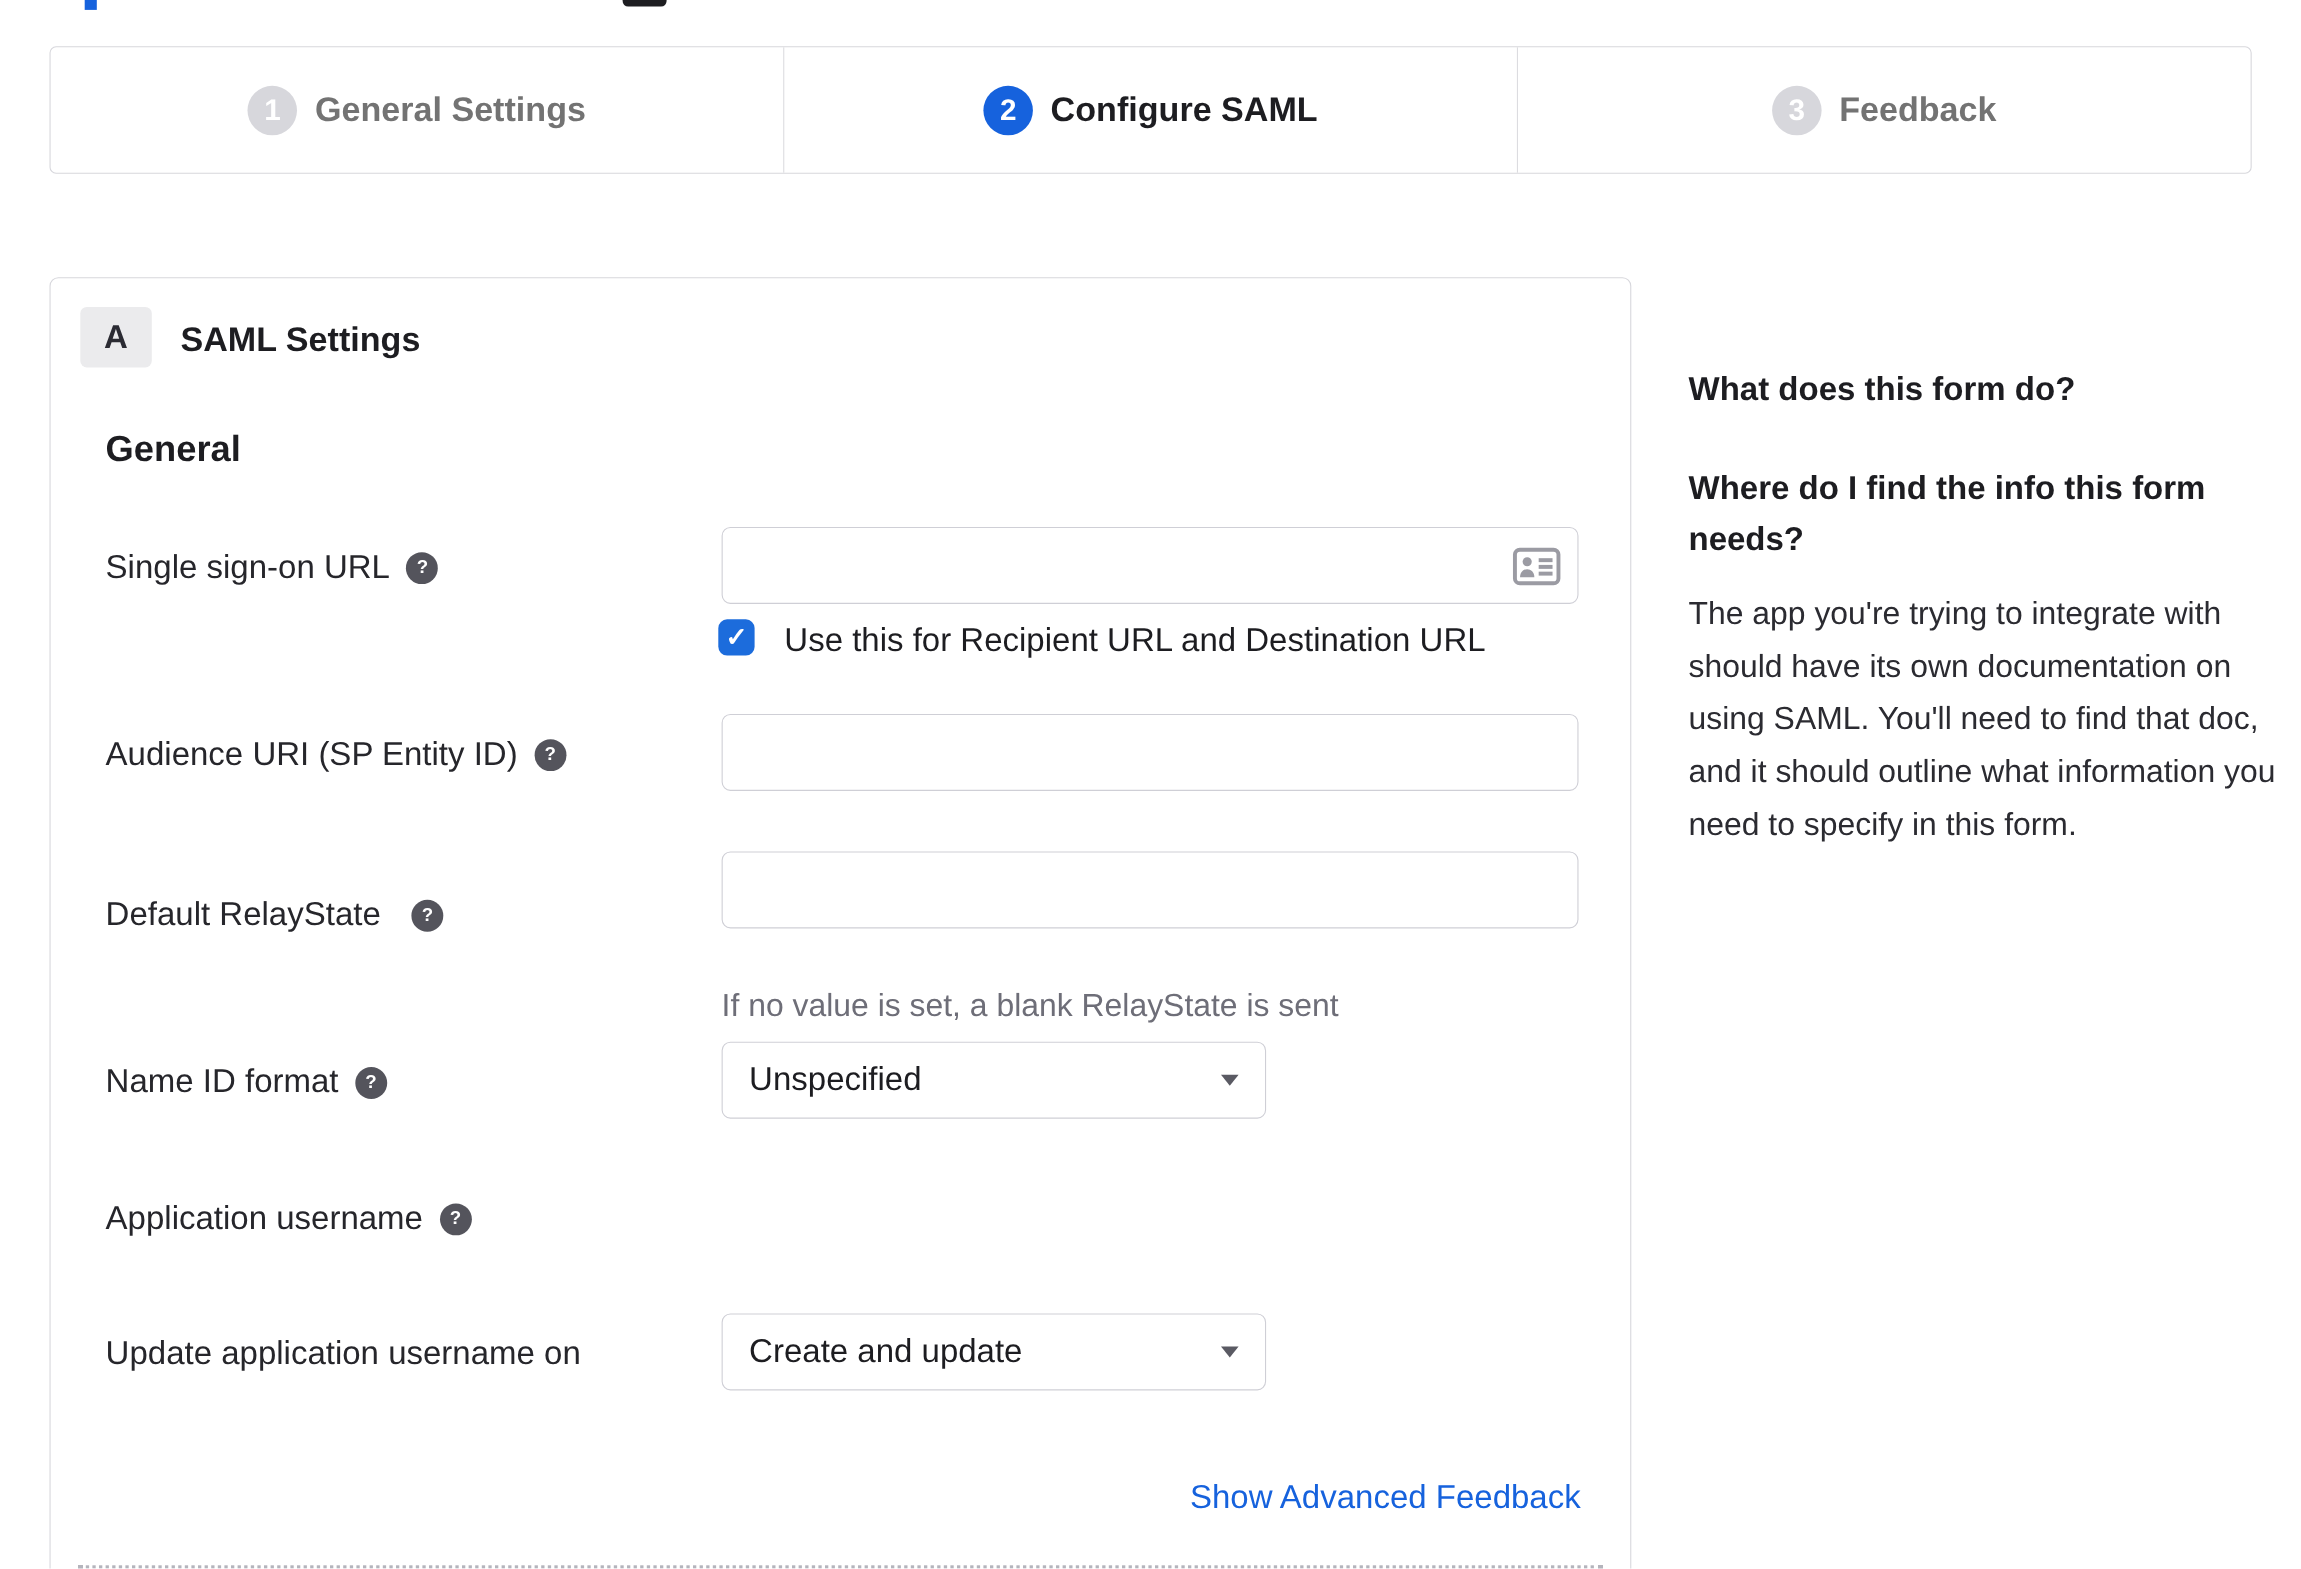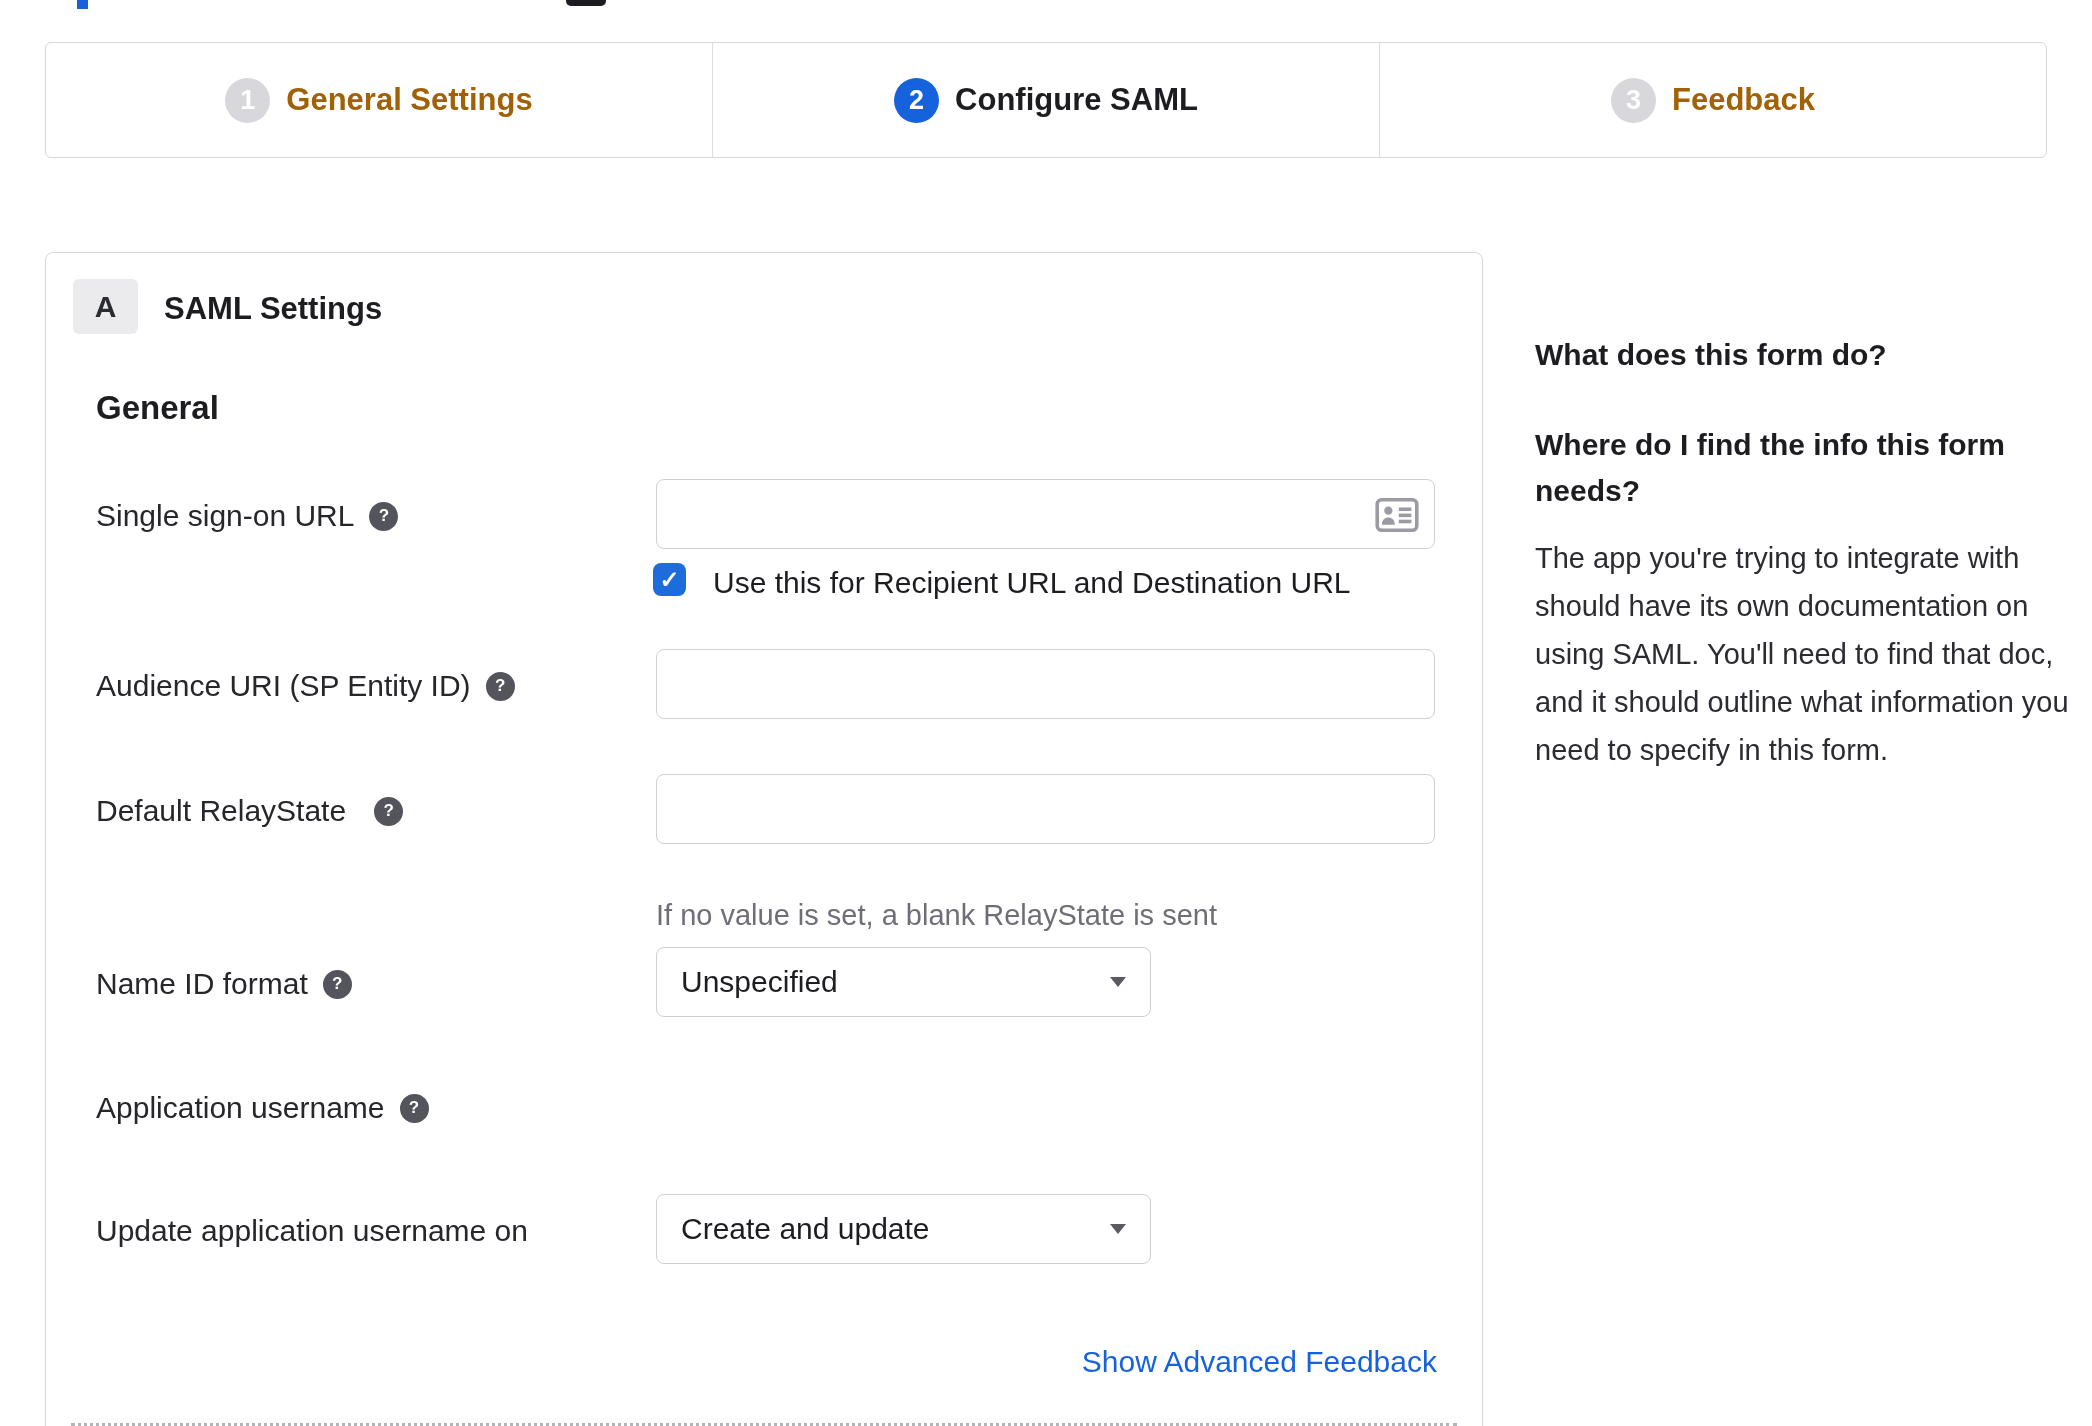--- a/index.html
+++ b/index.html
@@ -29,21 +29,21 @@
   }
   .step + .step { border-left: 1px solid #dcdce0; }
   .step-circle {
     width: 45px; height: 45px; border-radius: 50%;
     display: flex; align-items: center; justify-content: center;
     font-size: 27px; font-weight: 700; color: #ffffff;
   }
   .step--inactive .step-circle { background: #d7d7dc; }
   .step--active .step-circle { background: #1662dd; }
   .step-label { font-size: 31px; font-weight: 700; }
-  .step--inactive .step-label { color: #a16207; }
+  .step--inactive .step-label { color: #737373; }
   .step--active .step-label { color: #1d1d21; }
 
   
   .panel {
     left: 45px; top: 252px; width: 1438px; height: 1260px;
     background: #fff; border: 1px solid #d7d7dc; border-radius: 8px;
   }
   .badge-a {
     left: 27px; top: 26px; width: 65px; height: 55px;
     background: #ebebed; border-radius: 6px;
@@ -157,21 +157,21 @@
 
   <div class="abs checkbox" style="left:607px; top:310px;">✓</div>
   <div class="abs checkbox-label" style="left:667px; top:313px;">Use this for Recipient URL and Destination URL</div>
 
   <div class="abs row-label" style="left:50px; top:416px;">
     <span>Audience URI (SP Entity ID)</span>
     <span class="help-icon">?</span>
   </div>
   <input class="abs text-input" style="left: 610px; top: 396px;" type="text" value="">
 
-  <div class="abs row-label" style="left:50px; top:541px;gap:28px;">
+  <div class="abs row-label" style="left:50px; top:562px;gap:28px;">
     <span>Default RelayState</span>
     <span class="help-icon">?</span>
   </div>
   <input class="abs text-input" style="left: 610px; top: 521px;" type="text" value="">
   <div class="abs hint" style="left:610px; top:608px;margin-top:38px;">If no value is set, a blank RelayState is sent</div>
 
   <div class="abs row-label" style="left:50px; top:714px;">
     <span>Name ID format</span>
     <span class="help-icon">?</span>
   </div>

